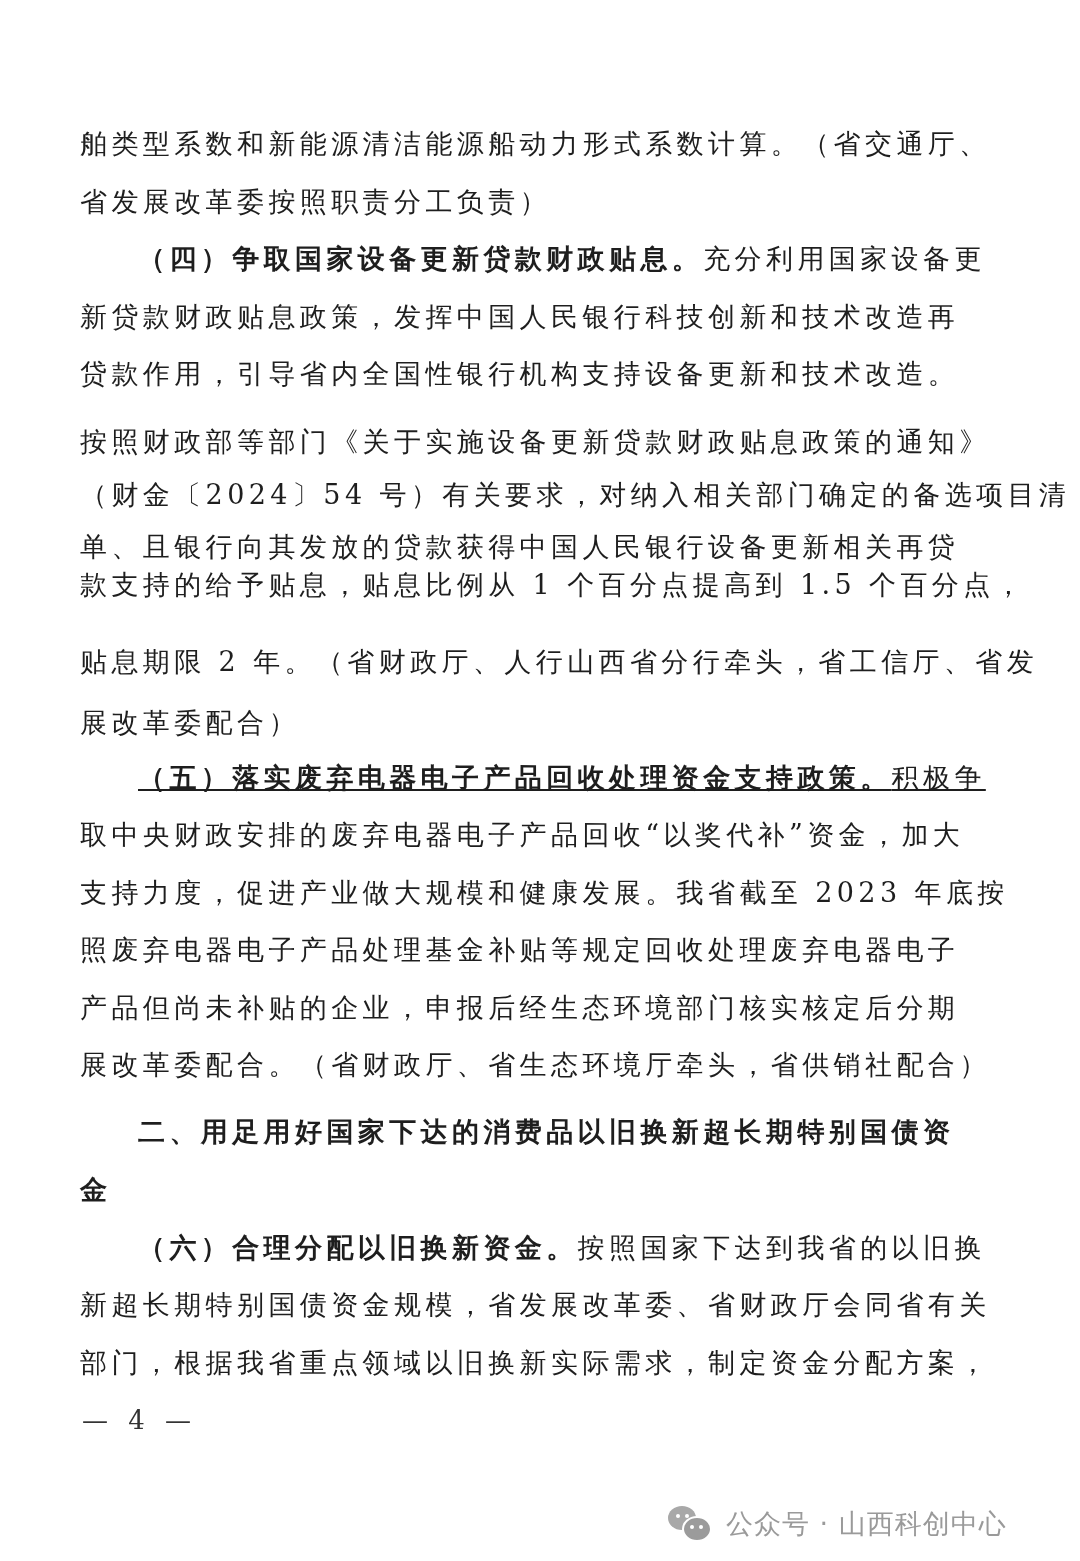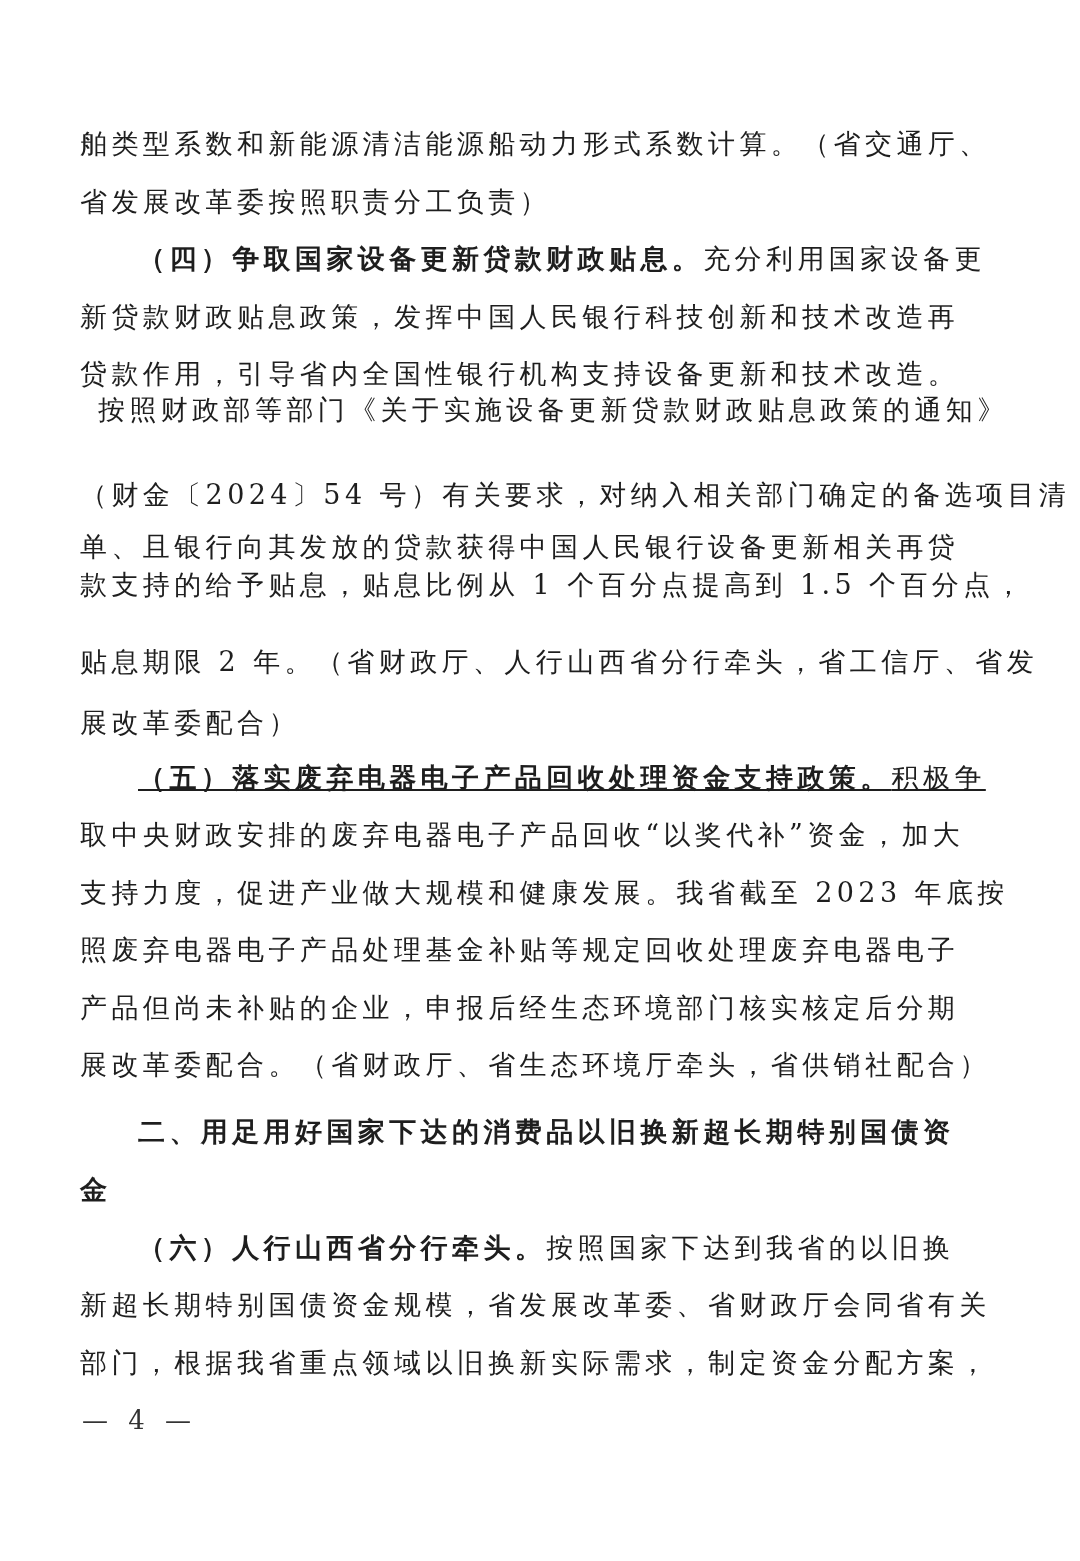--- a/index.html
+++ b/index.html
@@ -106,34 +106,45 @@
 </head>
 <body>
 
 <div class="page">
   <div class="text-block" id="text-block" style="top:0;">
       <div class="line" style="top: 124px;"><span>舶类型系数和新能源清洁能源船动力形式系数计算。（省交通厅、</span></div>
       <div class="line last" style="top: 182px;"><span>省发展改革委按照职责分工负责）</span></div>
       <div class="line indent" style="top: 239px;"><span class="bold">（四）争取国家设备更新贷款财政贴息。</span><span>充分利用国家设备更</span></div>
       <div class="line" style="top: 297px;"><span>新贷款财政贴息政策，发挥中国人民银行科技创新和技术改造再</span></div>
       <div class="line" style="top: 354px;"><span>贷款作用，引导省内全国性银行机构支持设备更新和技术改造。</span></div>
-      <div class="line" style="top: 390px; margin-left: 18px;"><span>按照财政部等部门《关于实施设备更新贷款财政贴息政策的通知》</span></div>
+      <div class="line" style="top: 422px;"><span>按照财政部等部门《关于实施设备更新贷款财政贴息政策的通知》</span></div>
       <div class="line" style="top: 452px; margin-top: 23px;"><span>（财金〔2024〕54 号）有关要求，对纳入相关部门确定的备选项目清</span></div>
       <div class="line" style="top: 527px;"><span>单、且银行向其发放的贷款获得中国人民银行设备更新相关再贷</span></div>
       <div class="line" style="top: 565px;"><span>款支持的给予贴息，贴息比例从 1 个百分点提高到 1.5 个百分点，</span></div>
       <div class="line" style="top: 642px;"><span>贴息期限 2 年。（省财政厅、人行山西省分行牵头，省工信厅、省发</span></div>
       <div class="line last" style="top: 703px;"><span>展改革委配合）</span></div>
       <div class="line indent" style="top: 758px; text-decoration: underline;"><span class="bold">（五）落实废弃电器电子产品回收处理资金支持政策。</span><span>积极争</span></div>
       <div class="line" style="top: 815px;"><span>取中央财政安排的废弃电器电子产品回收“以奖代补”资金，加大</span></div>
       <div class="line" style="top: 873px;"><span>支持力度，促进产业做大规模和健康发展。我省截至 2023 年底按</span></div>
       <div class="line" style="top: 930px;"><span>照废弃电器电子产品处理基金补贴等规定回收处理废弃电器电子</span></div>
       <div class="line" style="top: 988px;"><span>产品但尚未补贴的企业，申报后经生态环境部门核实核定后分期</span></div>
       <div class="line last" style="top: 1045px;"><span>展改革委配合。（省财政厅、省生态环境厅牵头，省供销社配合）</span></div>
       <div class="line indent" style="top: 1112px;"><span class="heading">二、用足用好国家下达的消费品以旧换新超长期特别国债资</span></div>
       <div class="line last" style="top: 1170px;"><span class="heading">金</span></div>
-      <div class="line indent" style="top: 1228px;"><span class="bold">（六）人行山西省分行牵头。</span><span>按照国家下达到我省的以旧换</span></div>
+      <div class="line indent" style="top: 1228px;"><span class="bold">（六）合理分配以旧换新资金。</span><span>按照国家下达到我省的以旧换</span></div>
       <div class="line" style="top: 1285px;"><span>新超长期特别国债资金规模，省发展改革委、省财政厅会同省有关</span></div>
       <div class="line" style="top: 1343px;"><span>部门，根据我省重点领域以旧换新实际需求，制定资金分配方案，</span></div>
     </div>
 
   <div class="page-number">— 4 —</div>
 
+  <div class="watermark">
+    <span class="wechat-icon">
+      <span class="b1"></span>
+      <span class="dot" style="left:8px;top:10px;"></span>
+      <span class="dot" style="left:17px;top:10px;"></span>
+      <span class="b2"></span>
+      <span class="dot" style="left:22px;top:21px;"></span>
+      <span class="dot" style="left:31px;top:21px;"></span>
+    </span>
+    <span>公众号 · 山西科创中心</span>
+  </div>
 </div>
 
 </body></html>

